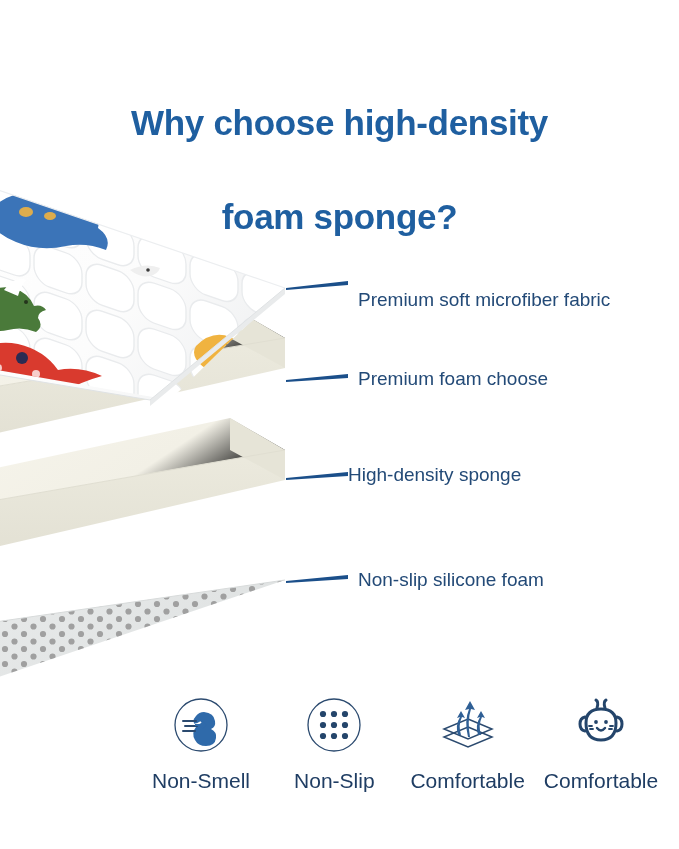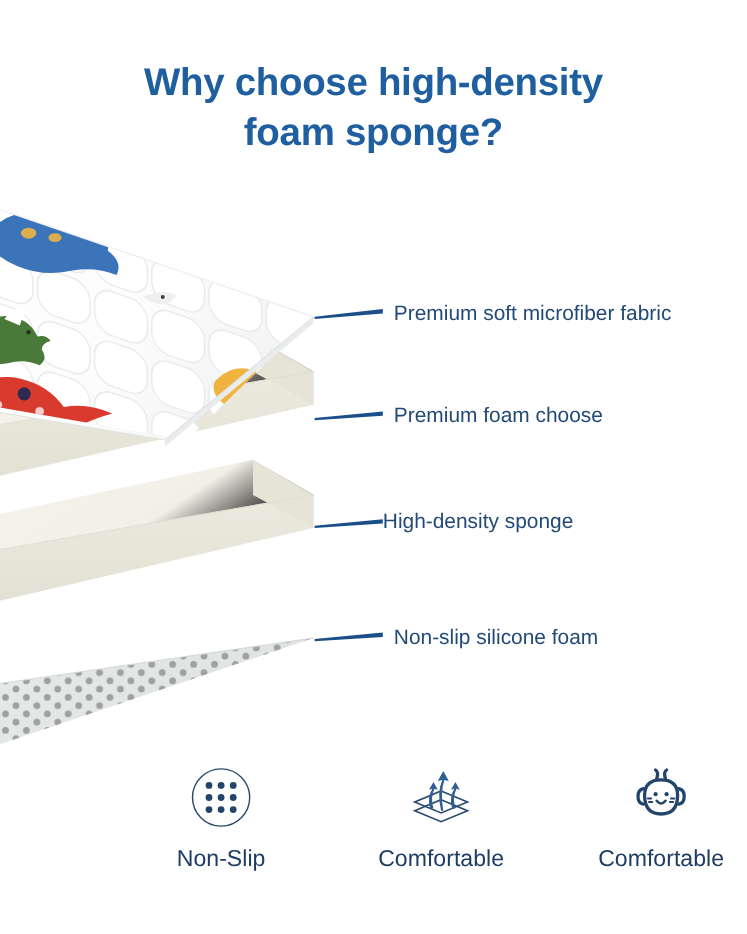--- a/index.html
+++ b/index.html
@@ -31,20 +31,21 @@
     text-align: center;
     color: #1f5fa0;
     font-size: 35px;
     line-height: 46px;
     font-weight: bold;
     letter-spacing: -0.3px;
   }
   .headline .line {
     display: block;
     white-space: nowrap;
+    margin-top: 48px;
   }
 
   
   .product {
     position: absolute;
     left: 0;
     top: 150px;
     width: 300px;
     height: 530px;
   }
@@ -62,21 +63,21 @@
     pointer-events: none;
   }
   .callout-label {
     position: absolute;
     color: #234a77;
     font-size: 19px;
     line-height: 22px;
     white-space: nowrap;
     font-weight: normal;
   }
-  .callout-0 { left: 358px; top: 275px; }
+  .callout-0 { left: 358px; top: 289px; }
   .callout-1 { left: 358px; top: 368px; }
   .callout-2 { left: 348px; top: 464px; }
   .callout-3 { left: 358px; top: 569px; }
 
   
   .features {
     position: absolute;
     left: 136px;
     top: 694px;
     width: 530px;
@@ -258,20 +259,36 @@
     <polygon points="286,581 348,575 348,579 286,583" fill="#1b4f8a"></polygon>
   </svg>
 
   <div class="callout-label callout-0">Premium soft microfiber fabric</div>
   <div class="callout-label callout-1">Premium foam choose</div>
   <div class="callout-label callout-2">High-density sponge</div>
   <div class="callout-label callout-3">Non-slip silicone foam</div>
 
   <div class="features">
 
+    <div class="feature">
+      <div class="feature-icon">
+        <svg width="60" height="60" viewBox="0 0 60 60" xmlns="http://www.w3.org/2000/svg">
+          <circle cx="30" cy="30" r="26" fill="none" stroke="#2b4a6f" stroke-width="1.3"></circle>
+          <path d="M33 17 q10 1 11 9 q1 6 -4 8 q6 3 5 9 q-1 8 -10 8 q-8 0 -11 -6 q-4 -7 1 -13 q-5 -6 0 -11 q3 -4 8 -4 z" fill="#2f6aaa"></path>
+          <path d="M30 27 q-4 3 -8 3 q-3 0 -4 2" fill="none" stroke="#ffffff" stroke-width="2"></path>
+          <g stroke="#2b4a6f" stroke-width="2" stroke-linecap="round">
+            <line x1="12" y1="26" x2="25" y2="26"></line>
+            <line x1="14" y1="31" x2="26" y2="31"></line>
+            <line x1="12" y1="36" x2="24" y2="36"></line>
+          </g>
+          <path d="M24 29 l7 0 l0 -3 l5 4 l-5 4 l0 -3 l-7 0 z" fill="#2f6aaa"></path>
+        </svg>
+      </div>
+      <div class="feature-label">Non-Smell</div>
+    </div>
 
     <div class="feature">
       <div class="feature-icon">
         <svg width="60" height="60" viewBox="0 0 60 60" xmlns="http://www.w3.org/2000/svg">
           <circle cx="30" cy="30" r="26" fill="none" stroke="#2b4a6f" stroke-width="1.3"></circle>
           <g fill="#24456b">
             <circle cx="19" cy="19" r="3.1"></circle>
               <circle cx="30" cy="19" r="3.1"></circle>
               <circle cx="41" cy="19" r="3.1"></circle>
             <circle cx="19" cy="30" r="3.1"></circle>

